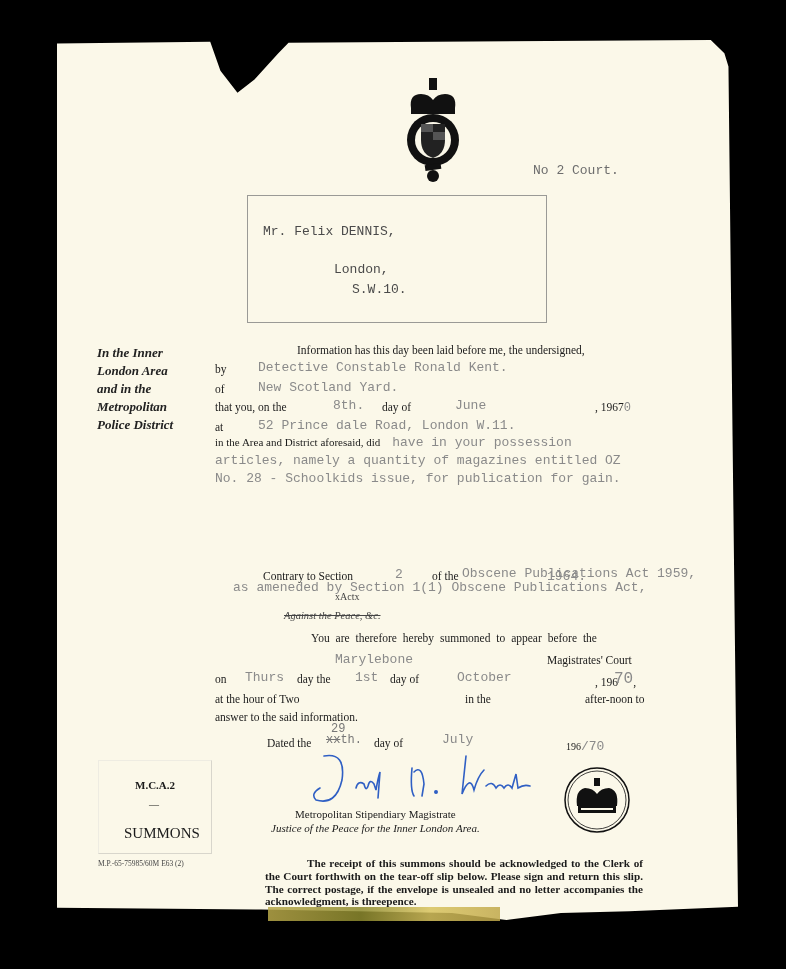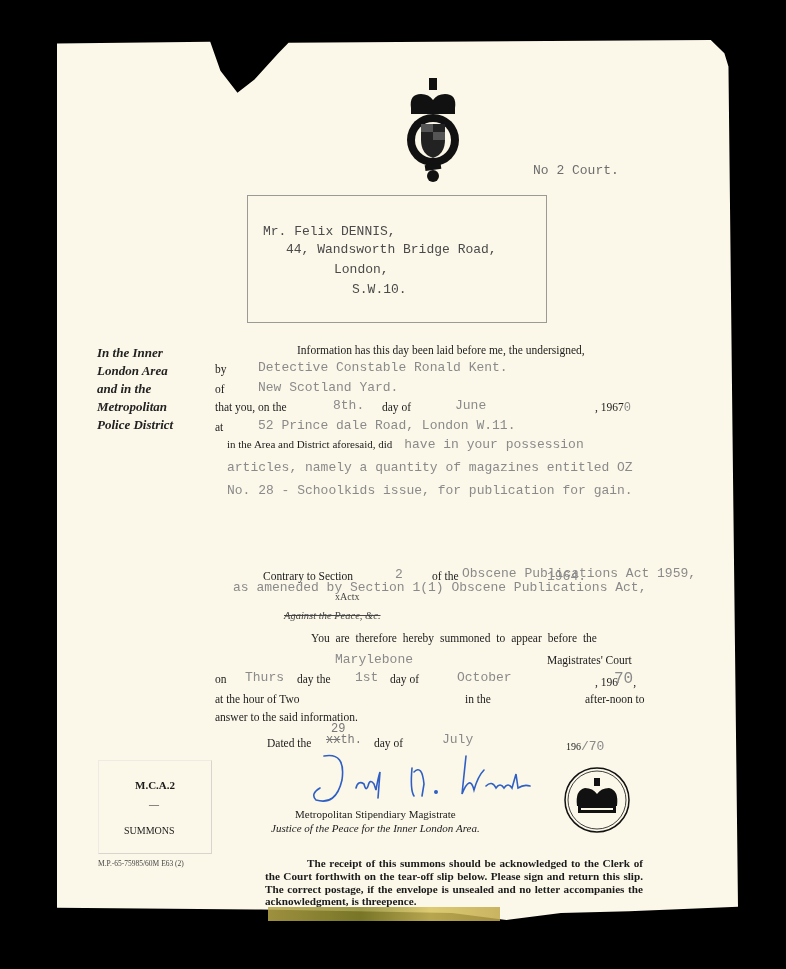--- a/index.html
+++ b/index.html
@@ -21,21 +21,21 @@
     position:absolute; left:247px; top:195px; width:298px; height:126px;
     border:1px solid #9a9a96;
   }
   .address-box .line { position:absolute; font-size:13px; color:#4a4a4a; }
 
   .jurisdiction { left:97px; top:344px; font-size:13px; font-style:italic; font-weight:bold; line-height:18px; color:#222; white-space:normal; width:110px; }
 
   .lbl { font-size:11.5px; }
   .fill { font-size:13px; }
 
-  .charge { left:215px; top:433px; font-size:13px; line-height:23px; white-space:normal; width:430px;margin-left:12px; }
+  .charge { left:215px; top:433px; font-size:13px; line-height:18px; white-space:normal; width:430px; }
   .charge .lead { font-family:"Liberation Serif",serif; color:#1b1b1b; font-size:11px; margin-right:12px; }
 
   .mca-box {
     position:absolute; left:98px; top:760px; width:112px; height:92px;
     border-right:1px solid #d8d6cc; border-bottom:1px solid #d8d6cc;
     border-top:1px solid #eeece2; border-left:1px solid #eeece2;
   }
   .notice { left:265px; top:857px; width:378px; font-size:11.2px; font-weight:bold; line-height:12.8px; white-space:normal; text-align:justify; }
   .tape { position:absolute; left:268px; top:907px; width:232px; height:14px;
           background:linear-gradient(90deg, #b9a94a 0%, #8d8a2e 40%, #d8c35e 70%, #c0a84a 100%); opacity:.85; }
@@ -56,21 +56,20 @@
   <path d="M18 46 h24 v16 q0 14 -12 18 q-12 -4 -12 -18 z" fill="#222"></path>
   <rect x="18" y="46" width="12" height="8" fill="#555"></rect>
   <rect x="30" y="54" width="12" height="8" fill="#555"></rect>
   <rect x="22" y="86" width="16" height="6" fill="#111" transform="rotate(-8 30 89)"></rect>
   <circle cx="30" cy="98" r="6" fill="#111"></circle>
 </svg>
 <div class="abs mono court-no">No 2 Court.</div>
 
 <div class="address-box">
   <div class="line mono-dark" style="left:15px;top:28px;">Mr. Felix DENNIS,</div>
-  <div class="line mono-dark" style="left:38px;top:46px;">44, Wandsworth Bridge Road,</div>
   <div class="line mono-dark" style="left:86px;top:66px;">London,</div>
   <div class="line mono-dark" style="left:104px;top:86px;">S.W.10.</div>
 </div>
 
 <div class="abs serif jurisdiction">
   <div>In the Inner</div>
   <div>London Area</div>
   <div>and in the</div>
   <div>Metropolitan</div>
   <div>Police District</div>
@@ -149,21 +148,21 @@
   <circle cx="34" cy="34" r="29" fill="none" stroke="#111" stroke-width="0.8"></circle>
   <rect x="31" y="12" width="6" height="8" fill="#111"></rect>
   <path d="M14 40 Q12 24 22 22 Q30 22 34 28 Q38 22 46 22 Q56 24 54 40 Z" fill="#111"></path>
   <rect x="15" y="40" width="38" height="7" fill="#111"></rect>
   <rect x="18" y="42" width="32" height="2" fill="#fbf8e9"></rect>
 </svg>
 
 <div class="mca-box">
   <div class="abs serif" style="left:36px;top:18px;font-size:11px;font-weight:bold;">M.C.A.2</div>
   <div class="abs serif" style="left:50px;top:38px;font-size:10px;">—</div>
-  <div class="abs serif" style="left:25px;top:64px;font-size:10px;">SUMMONS</div>
+  <div class="abs serif" style="left:25px;top:64px;font-size:15px;">SUMMONS</div>
 </div>
 <div class="abs serif" style="left:98px;top:859px;font-size:7.5px;color:#444;">M.P.-65-75985/60M E63 (2)</div>
 
 <div class="abs serif notice">
   <span style="display:inline-block;width:42px;"></span><span>The receipt of this summons should be acknowledged to the Clerk of the Court forthwith on the tear-off slip below.  Please sign and return this slip.  The correct postage, if the envelope is unsealed and no letter accompanies the acknowledgment, is threepence.</span>
 </div>
 
 <div class="tape"></div>
 
 </body></html>

